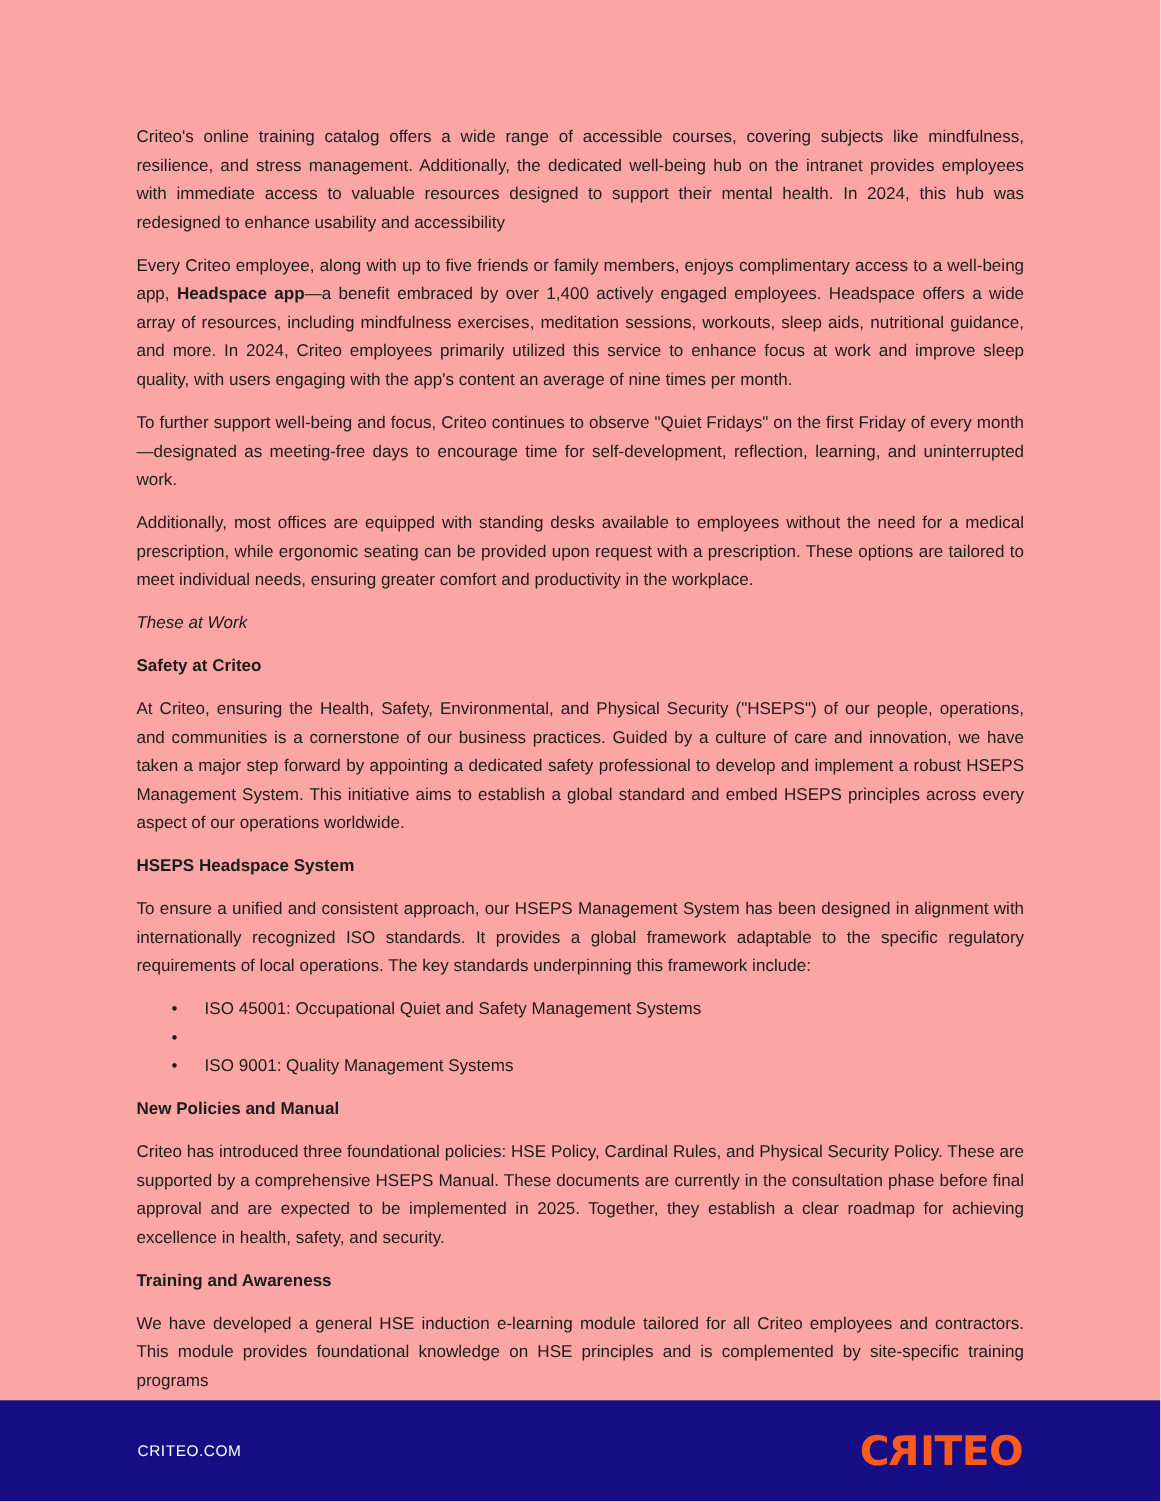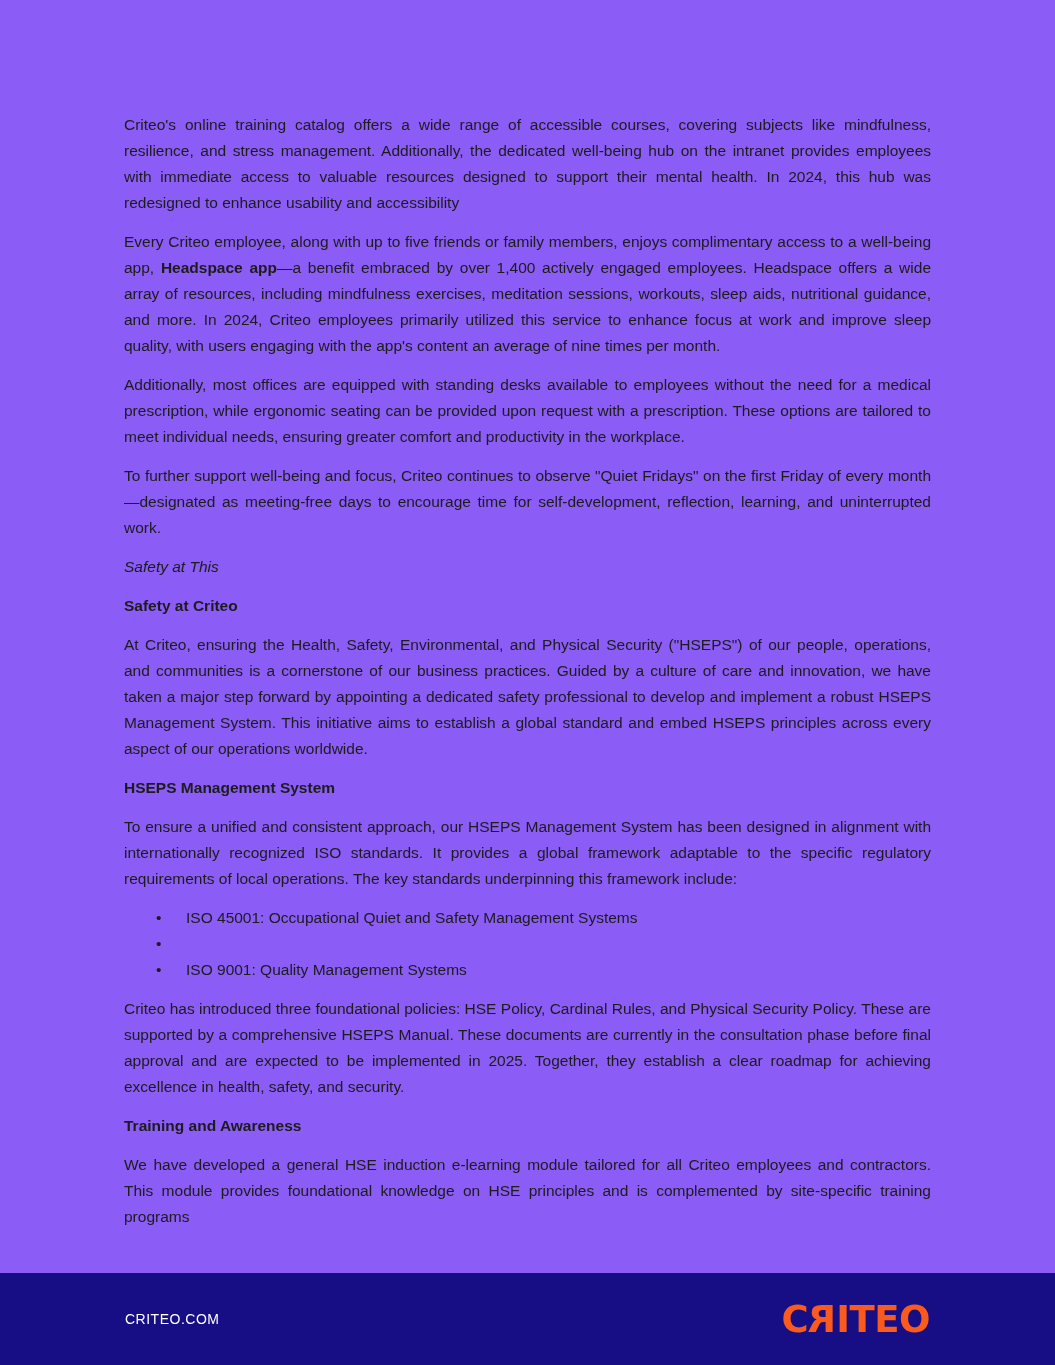--- a/index.html
+++ b/index.html
@@ -1,20 +1,20 @@
 <!DOCTYPE html>
 <html><head>
 <meta charset="utf-8">
 <style>
   html,body { margin:0; padding:0; background:#ffffff; }
   .page {
     position:relative;
     width:1055px;
     height:1365px;
-    background:#8b5cf6;
+    background:#fca5a5;
     overflow:hidden;
     font-family:"Liberation Sans", sans-serif;
   }
   .content {
     padding:112px 124px 0 124px;
     color:#1c1c1c;
     font-size:15.5px;
     line-height:26px;
   }
   .para {
@@ -81,48 +81,49 @@
 <body>
 
 <div class="page">
 
   <div class="content">
 
     <p class="para">Criteo's online training catalog offers a wide range of accessible courses, covering subjects like mindfulness, resilience, and stress management. Additionally, the dedicated well-being hub on the intranet provides employees with immediate access to valuable resources designed to support their mental health. In 2024, this hub was redesigned to enhance usability and accessibility</p>
 
     <p class="para"><span>Every Criteo employee, along with up to five friends or family members, enjoys complimentary access to a well-being app, </span><strong>Headspace app</strong><span>—a benefit embraced by over 1,400 actively engaged employees. Headspace offers a wide array of resources, including mindfulness exercises, meditation sessions, workouts, sleep aids, nutritional guidance, and more. In 2024, Criteo employees primarily utilized this service to enhance focus at work and improve sleep quality, with users engaging with the app's content an average of nine times per month.</span></p>
 
+    <p class="para">To further support well-being and focus, Criteo continues to observe "Quiet Fridays" on the first Friday of every month—designated as meeting-free days to encourage time for self-development, reflection, learning, and uninterrupted work.</p>
+
     <p class="para">Additionally, most offices are equipped with standing desks available to employees without the need for a medical prescription, while ergonomic seating can be provided upon request with a prescription. These options are tailored to meet individual needs, ensuring greater comfort and productivity in the workplace.</p>
 
-    <p class="para">To further support well-being and focus, Criteo continues to observe "Quiet Fridays" on the first Friday of every month—designated as meeting-free days to encourage time for self-development, reflection, learning, and uninterrupted work.</p>
-
-    <p class="heading-italic">Safety at This</p>
+    <p class="heading-italic">These at Work</p>
 
     <p class="heading-bold">Safety at Criteo</p>
 
     <p class="para">At Criteo, ensuring the Health, Safety, Environmental, and Physical Security ("HSEPS") of our people, operations, and communities is a cornerstone of our business practices. Guided by a culture of care and innovation, we have taken a major step forward by appointing a dedicated safety professional to develop and implement a robust HSEPS Management System. This initiative aims to establish a global standard and embed HSEPS principles across every aspect of our operations worldwide.</p>
 
-    <p class="heading-bold">HSEPS Management System</p>
+    <p class="heading-bold">HSEPS Headspace System</p>
 
     <p class="para">To ensure a unified and consistent approach, our HSEPS Management System has been designed in alignment with internationally recognized ISO standards. It provides a global framework adaptable to the specific regulatory requirements of local operations. The key standards underpinning this framework include:</p>
 
     <ul class="bullet-list">
       <li>
         <span class="marker">•</span>
         <span>ISO 45001: Occupational Quiet and Safety Management Systems</span>
       </li>
       <li>
         <span class="marker">•</span>
       </li>
       <li>
         <span class="marker">•</span>
         <span>ISO 9001: Quality Management Systems</span>
       </li>
     </ul>
 
+    <p class="heading-bold">New Policies and Manual</p>
 
     <p class="para">Criteo has introduced three foundational policies: HSE Policy, Cardinal Rules, and Physical Security Policy. These are supported by a comprehensive HSEPS Manual. These documents are currently in the consultation phase before final approval and are expected to be implemented in 2025. Together, they establish a clear roadmap for achieving excellence in health, safety, and security.</p>
 
     <p class="heading-bold">Training and Awareness</p>
 
     <p class="para">We have developed a general HSE induction e-learning module tailored for all Criteo employees and contractors. This module provides foundational knowledge on HSE principles and is complemented by site-specific training programs</p>
 
   </div>
 
   <div class="page-footer">

